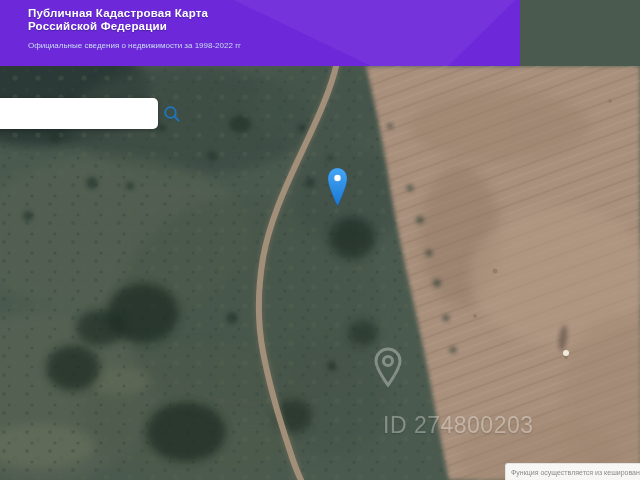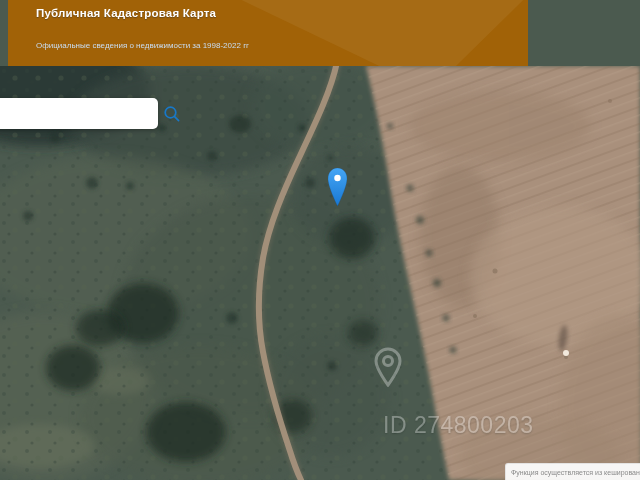--- a/index.html
+++ b/index.html
@@ -3,21 +3,21 @@
 <meta charset="utf-8">
 <style>
   html,body{margin:0;padding:0;background:#fff;}
   #screen{
     position:relative;width:640px;height:480px;overflow:hidden;
     font-family:"Liberation Sans",sans-serif;background:#4b5a4f;
   }
   
   .header{
     position:absolute;left:0;top:0;width:520px;height:66px;
-    background:#a16207;z-index:10;overflow:hidden;margin-left:8px;
+    background:#6d28d9;z-index:10;overflow:hidden;
   }
   .header-deco{
     position:absolute;left:0;top:0;width:640px;height:66px;
     clip-path:polygon(36.5% 0,80.5% 0,70% 100%,58% 100%);
     background:rgba(255,255,255,0.06);
   }
   .title{position:absolute;left:28px;top:8px;color:#fff;font-weight:bold;
     font-size:11.5px;line-height:11.5px;letter-spacing:.2px;
     text-shadow:0 1px 1px rgba(0,30,70,.35);}
   .title div{margin-bottom:1px;}
@@ -173,20 +173,21 @@
         <circle cx="14" cy="14" r="4.5" fill="none" stroke="#ffffff" stroke-width="3"></circle>
       </svg>
       <div class="wm-id">ID 274800203</div>
     </div>
   </div>
 
   <div class="header">
     <div class="header-deco"></div>
     <div class="title">
       <div>Публичная Кадастровая Карта</div>
+      <div>Российской Федерации</div>
     </div>
     <div class="subtitle">Официальные сведения о недвижимости за 1998-2022 гг</div>
     <div class="hdr-divider"></div>
     <div class="contacts">
       <div class="phone">+7 499 577-0</div>
       <div class="email">info@rosree</div>
       <div class="online">
         <svg width="9" height="9" viewBox="0 0 9 9">
           <path d="M1 1 H8 V6 H3.5 L1.5 8 V6 H1 Z" fill="none" stroke="#eaf4fd" stroke-width="1" stroke-linejoin="round"></path>
         </svg>

